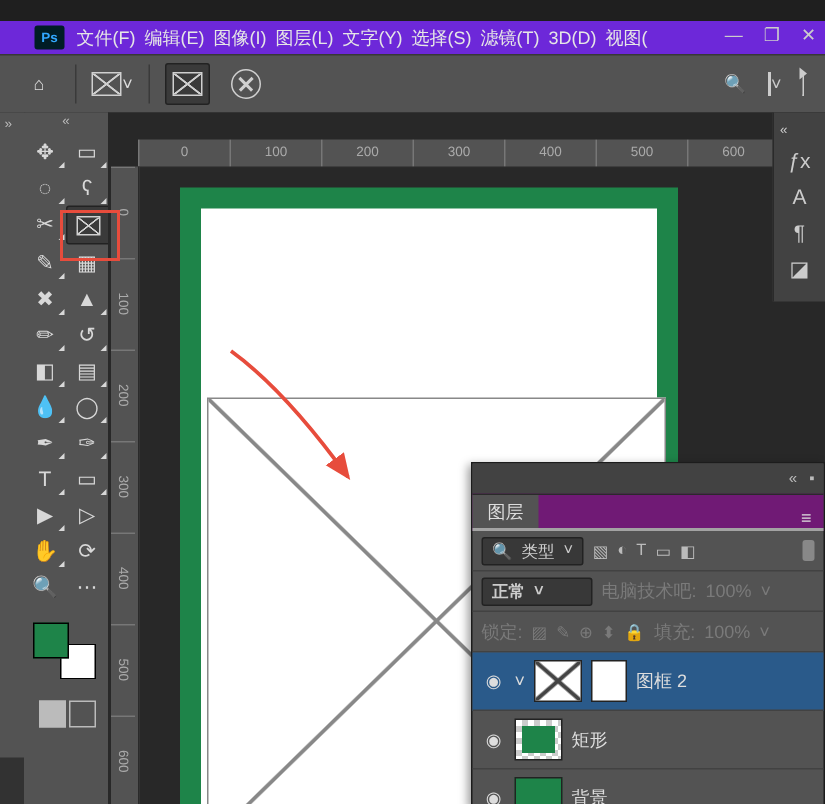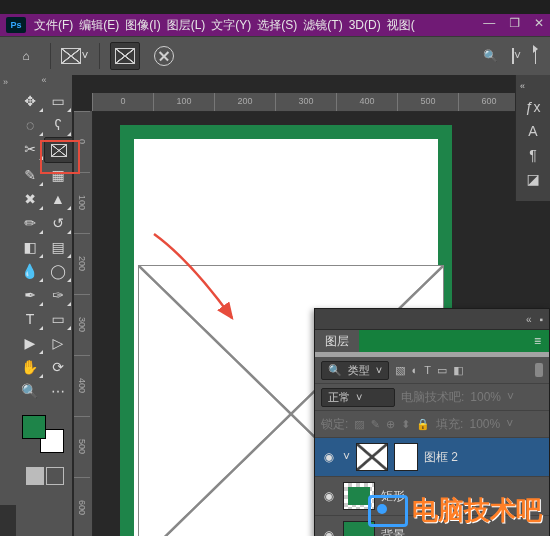--- a/index.html
+++ b/index.html
@@ -1,20 +1,20 @@
 <!DOCTYPE html>
 <html><head>
 <meta charset="utf-8">
 <style>
   html,body{margin:0;padding:0;background:#eee;font-family:"Microsoft YaHei",Arial,sans-serif;font-size:12px;color:#ddd;}
   .app{width:550px;height:536px;background:#323232;position:relative;overflow:hidden;}
   
   .titlebar{height:14px;background:#1f1f1f;}
   
-  .menubar{height:22px;background:#701a75;display:flex;align-items:center;padding-left:6px;color:#e6e6e6;}
+  .menubar{height:22px;background:#6d28d9;display:flex;align-items:center;padding-left:23px;color:#e6e6e6;}
   .menubar .ps{width:20px;height:16px;background:#001d26;color:#31a8ff;font-weight:bold;font-size:9px;display:flex;align-items:center;justify-content:center;border-radius:2px;margin-right:8px;}
   .menubar .m{margin-right:6px;font-size:12px;cursor:default;}
   .win-ctrl{position:absolute;right:6px;top:16px;display:flex;gap:14px;color:#ccc;font-size:12px;}
   
   .optbar{height:38px;background:#535353;border-top:1px solid #383838;border-bottom:1px solid #2a2a2a;display:flex;align-items:center;padding-left:12px;gap:10px;}
   .ob-btn{width:28px;height:26px;display:flex;align-items:center;justify-content:center;}
   .frame-ico{width:18px;height:14px;border:1.5px solid #d0d0d0;position:relative;}
   .frame-ico::before,.frame-ico::after{content:"";position:absolute;inset:0;}
   .frame-ico::before{background:linear-gradient(to top right,transparent 46%,#d0d0d0 48%,#d0d0d0 52%,transparent 54%);}
   .frame-ico::after{background:linear-gradient(to top left,transparent 46%,#d0d0d0 48%,#d0d0d0 52%,transparent 54%);}
@@ -59,21 +59,21 @@
   .placed-frame::before,.placed-frame::after{content:"";position:absolute;inset:0;}
   .placed-frame::before{background:linear-gradient(to top right,transparent 49.6%,#888 49.8%,#888 50.2%,transparent 50.4%);}
   .placed-frame::after{background:linear-gradient(to top left,transparent 49.6%,#888 49.8%,#888 50.2%,transparent 50.4%);}
   
   .arrow{position:absolute;left:78px;top:155px;width:90px;height:95px;z-index:40;pointer-events:none;}
   
   .rstrip{position:absolute;right:0;top:75px;width:34px;height:120px;background:#424242;border-left:1px solid #2a2a2a;display:flex;flex-direction:column;align-items:center;padding-top:6px;gap:8px;color:#ccc;font-size:14px;}
   
   .layers{position:absolute;right:0;top:308px;width:234px;height:228px;background:#535353;border:1px solid #1c1c1c;box-shadow:-2px 2px 6px rgba(0,0,0,.4);z-index:20;color:#ddd;font-size:12px;}
   .lp-head{height:20px;background:#424242;display:flex;align-items:center;justify-content:flex-end;padding:0 6px;gap:8px;color:#bbb;font-size:10px;}
-  .lp-tab{height:22px;background:#15803d;display:flex;align-items:center;border-top:1px solid #2a2a2a;border-bottom:5px solid #a3a3a3;}
+  .lp-tab{height:22px;background:#701a75;display:flex;align-items:flex-end;border-top:1px solid #2a2a2a;border-bottom:2px solid #a3a3a3;}
   .lp-tab .t{padding:0 10px;background:#535353;height:22px;line-height:22px;}
   .lp-row{height:26px;display:flex;align-items:center;padding:0 6px;gap:6px;border-bottom:1px solid #424242;color:#ccc;}
   .lp-row .sel{background:#383838;border:1px solid #222;padding:1px 6px;border-radius:2px;display:flex;align-items:center;gap:6px;font-size:11px;}
   .lp-row .dim{color:#7a7a7a;}
   .lp-ico{color:#bbb;font-size:11px;}
   .lp-list{}
   .layer{height:38px;display:flex;align-items:center;gap:6px;padding:0 6px;border-bottom:1px solid #424242;}
   .layer.sel{background:#2a5a8a;}
   .eye{width:16px;text-align:center;color:#ddd;}
   .thumb{width:30px;height:26px;background:#fff;border:1px solid #222;position:relative;}
@@ -239,21 +239,21 @@
     <div class="lp-row">
       <span class="sel">🔍 <span>类型</span> ˅</span>
       <span class="lp-ico">▧</span>
       <span class="lp-ico">◐</span>
       <span class="lp-ico">T</span>
       <span class="lp-ico">▭</span>
       <span class="lp-ico">◧</span>
       <span style="margin-left:auto;width:8px;height:14px;background:#888;border-radius:2px;"></span>
     </div>
     <div class="lp-row">
-      <span class="sel" style="width:60px;"><span>正常</span> ˅</span>
+      <span class="sel" style="width:60px;font-weight:bold;"><span>正常</span> ˅</span>
       <span class="dim">电脑技术吧:</span>
       <span class="dim">100%</span>
         <span class="dim">˅</span>
     </div>
     <div class="lp-row">
       <span class="dim">锁定:</span>
       <span class="lp-ico dim">▨</span>
       <span class="lp-ico dim">✎</span>
       <span class="lp-ico dim">⊕</span>
       <span class="lp-ico dim">⬍</span>
@@ -278,18 +278,14 @@
         <span>矩形</span>
       </div>
       <div class="layer">
         <span class="eye">◉</span>
         <div class="thumb green"></div>
         <span>背景</span>
       </div>
     </div>
   </div>
 
-  <div class="wm">
-    <span class="logo"></span>
-    <span>电脑技术吧</span>
-  </div>
 
 </div>
 
 </body></html>

